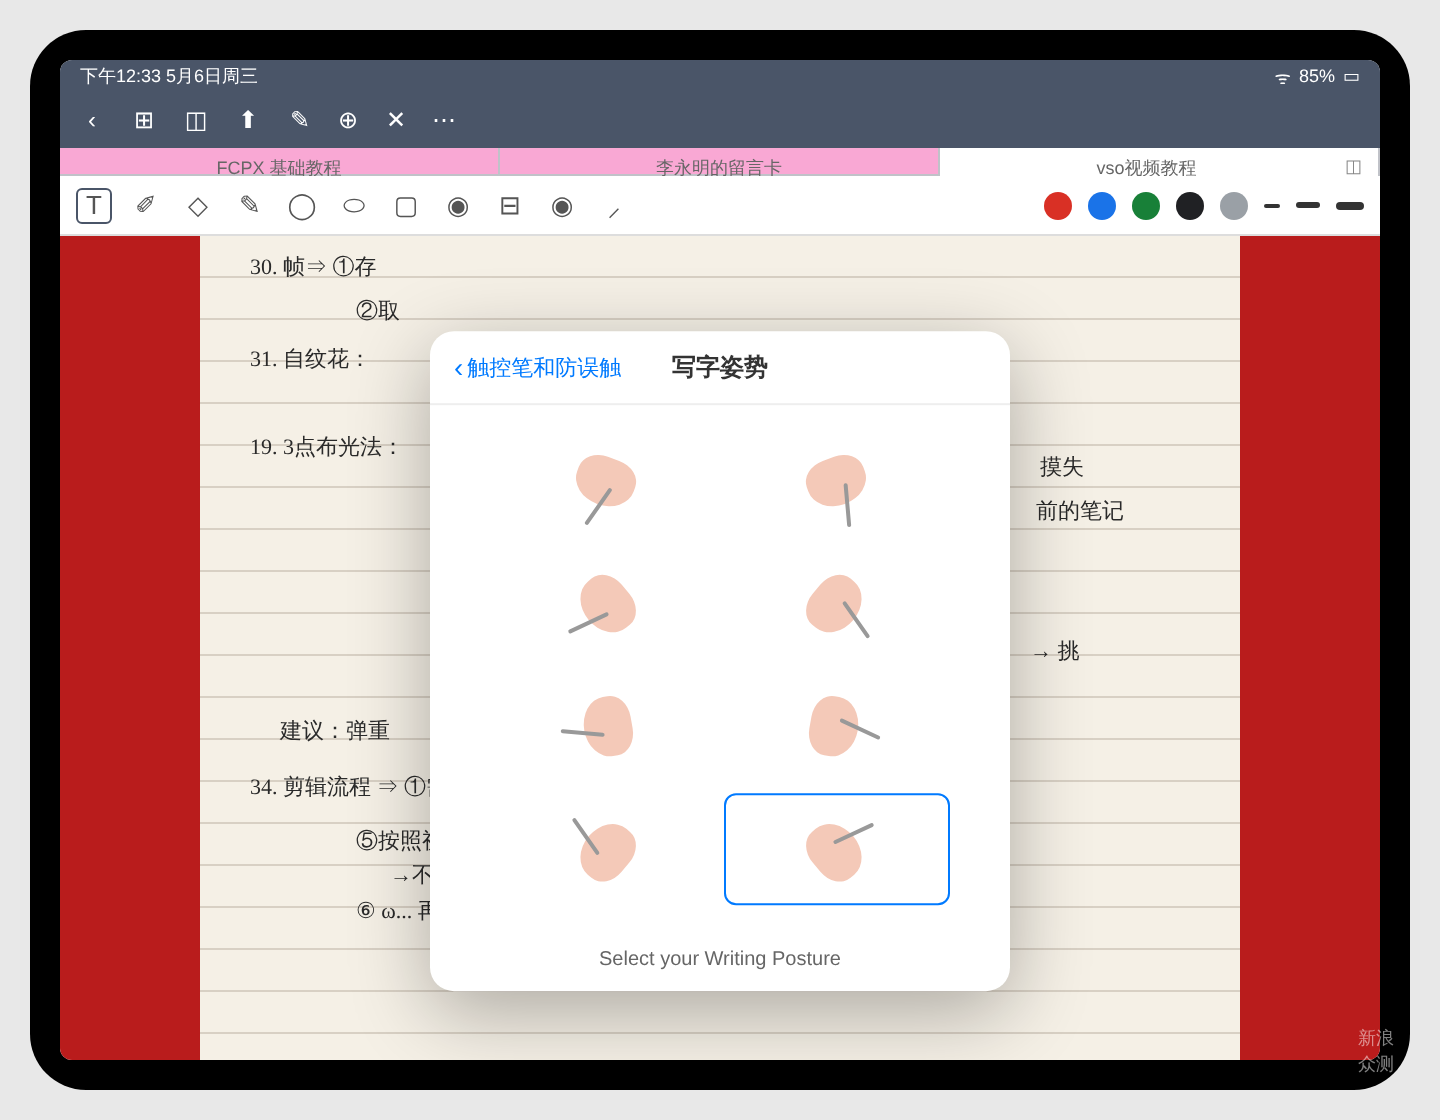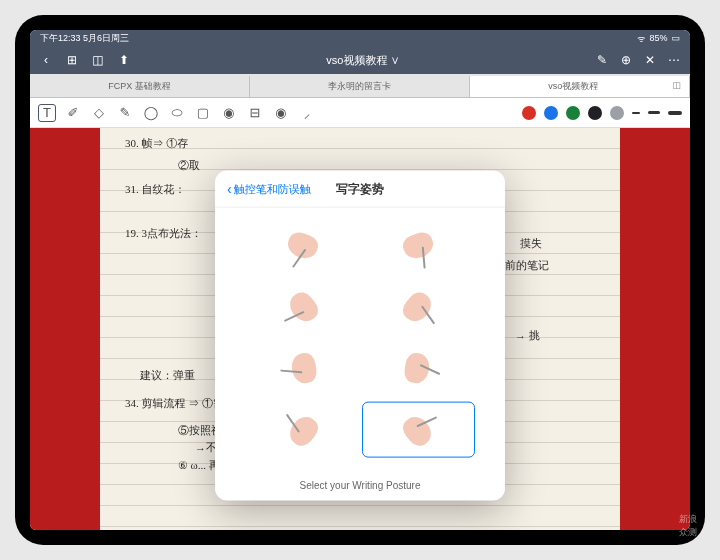--- a/index.html
+++ b/index.html
@@ -5,21 +5,21 @@
 *{margin:0;padding:0;box-sizing:border-box;font-family:-apple-system,"PingFang SC",sans-serif}
 body{background:#e8e8e8;display:flex;justify-content:center;align-items:center;height:560px;width:720px;overflow:hidden}
 .ipad{width:690px;height:530px;background:#000;border-radius:28px;padding:15px;position:relative}
 .screen{width:100%;height:100%;background:#fff;border-radius:6px;overflow:hidden;position:relative;display:flex;flex-direction:column}
 .statusbar{background:#4a5568;color:#fff;height:16px;display:flex;justify-content:space-between;align-items:center;padding:0 10px;font-size:9px}
 .sb-right{display:flex;gap:4px;align-items:center}
 .navbar{background:#4a5568;height:28px;display:flex;align-items:center;padding:0 8px;gap:10px;color:#fff}
 .nav-icon{width:16px;height:16px;display:flex;align-items:center;justify-content:center;font-size:12px;cursor:pointer}
 .nav-title{flex:1;text-align:center;font-size:11px;color:#fff}
 .nav-right{display:flex;gap:8px}
-.tabbar{background:#e5e5e5;height:24px;display:flex;align-items:flex-end;font-size:9px;color:#666;border-bottom:1px solid #c0c2c8}
+.tabbar{background:#f9a8d4;height:14px;display:flex;align-items:flex-start;font-size:9px;color:#666;border-bottom:1px solid #c0c2c8}
 .tab{flex:1;text-align:center;padding:4px;border-right:1px solid #c0c2c8;cursor:pointer}
 .tab.active{background:#fff;font-weight:400}
 .tab-icon{float:right;margin-right:4px;color:#888}
 .toolbar{background:#fff;height:30px;display:flex;align-items:center;padding:0 8px;gap:8px;border-bottom:1px solid #ddd}
 .tool{width:18px;height:18px;display:flex;align-items:center;justify-content:center;cursor:pointer;color:#555;font-size:13px}
 .tool.bordered{border:1px solid #4a5568;border-radius:3px;padding:1px}
 .color-dot{width:14px;height:14px;border-radius:50%;cursor:pointer}
 .stroke{height:2px;border-radius:2px;background:#333;cursor:pointer}
 .canvas{flex:1;background:#b91c1c;position:relative;overflow:hidden}
 .paper{position:absolute;left:70px;right:70px;top:0;bottom:0;background:#f5f0e6;background-image:repeating-linear-gradient(transparent,transparent 20px,#d8d0c4 20px,#d8d0c4 21px)}
@@ -51,21 +51,20 @@
     <span>85%</span>
     <span>▭</span>
   </div>
 </div>
 
 <div class="navbar">
   <div class="nav-icon">‹</div>
   <div class="nav-icon">⊞</div>
   <div class="nav-icon">◫</div>
   <div class="nav-icon">⬆</div>
-  <div class="nav-title">vso视频教程 ∨</div>
   <div class="nav-right">
     <div class="nav-icon">✎</div>
     <div class="nav-icon">⊕</div>
     <div class="nav-icon">✕</div>
     <div class="nav-icon">⋯</div>
   </div>
 </div>
 
 <div class="tabbar">
   <div class="tab"><span>FCPX 基础教程</span></div>
@@ -96,21 +95,21 @@
   <div class="stroke" style="width:14px;height:4px"></div>
 </div>
 
 <div class="canvas">
   <div class="paper" id="paper">
           <div class="writing" style="left: 25px; top: 8px;">30. 帧⇒  ①存</div>
           <div class="writing" style="left: 78px; top: 30px;">②取</div>
           <div class="writing" style="left: 25px; top: 54px;">31. 自纹花：</div>
           <div class="writing" style="left: 25px; top: 98px;">19. 3点布光法：</div>
           <div class="writing" style="left: 420px; top: 108px;">摸失</div>
-          <div class="writing" style="left: 405px; top: 130px;">前的笔记</div>
+          <div class="writing" style="left: 418px; top: 130px;">前的笔记</div>
           <div class="writing" style="left: 415px; top: 200px;">→ 挑</div>
           <div class="writing" style="left: 40px; top: 240px;">建议：弹重</div>
           <div class="writing" style="left: 25px; top: 268px;">34. 剪辑流程 ⇒  ①需要个条理性 ②对卡加标志望</div>
           <div class="writing" style="left: 78px; top: 295px;">⑤按照视频素材的时间来集 加快速进行旧和子</div>
           <div class="writing" style="left: 95px; top: 312px;">→不几期言画码</div>
           <div class="writing" style="left: 78px; top: 330px;">⑥ ω... 再重东材收集</div>
         </div>
 
   <div class="popup">
     <div class="popup-hdr">

